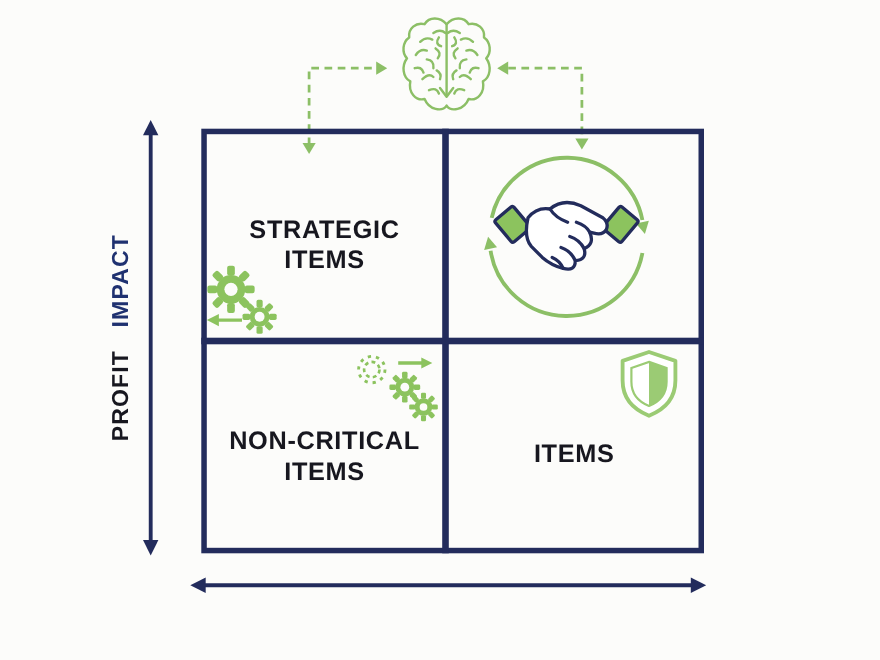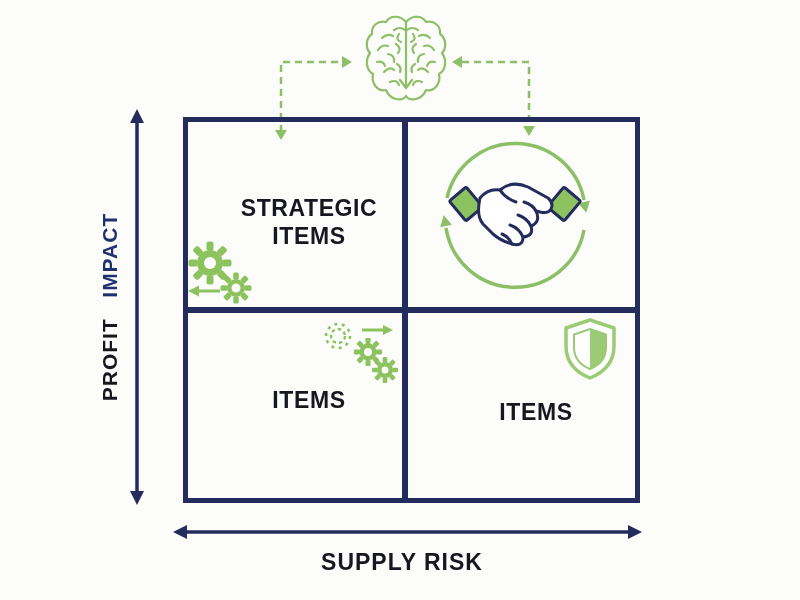--- a/index.html
+++ b/index.html
@@ -11,21 +11,21 @@
   
   .matrix{
     position:absolute;left:183px;top:117px;width:457px;height:386px;
     border:5px solid #232c5c;box-sizing:border-box;z-index:2;
   }
   .div-v{position:absolute;left:402px;top:117px;width:6px;height:386px;background:#232c5c;z-index:2;}
   .div-h{position:absolute;left:183px;top:307px;width:457px;height:6px;background:#232c5c;z-index:2;}
   
   .q-label{
     position:absolute;z-index:3;text-align:center;font-weight:700;
-    font-size:23px;line-height:28px;letter-spacing:.6px;color:#17171f;padding-left:14px;
+    font-size:23px;line-height:28px;letter-spacing:.6px;color:#17171f;
   }
   .q-strategic{left:188px;top:194px;width:214px;}
   .q-noncritical{left:188px;top:386px;width:214px;}
   .q-bottleneck{left:408px;top:398px;width:228px;}
   .blue-word{color:#1f3170;}
   
   .supply-risk{
     position:absolute;left:172px;top:549px;width:460px;z-index:3;text-align:center;
     font-weight:700;font-size:23px;letter-spacing:1px;color:#17171f;
   }
@@ -67,20 +67,21 @@
 
   <div class="matrix"></div>
   <div class="div-v"></div>
   <div class="div-h"></div>
 
   <div class="q-label q-strategic">
     <div>STRATEGIC</div>
     <div>ITEMS</div>
   </div>
   <div class="q-label q-noncritical">
+    <div>NON-CRITICAL</div>
     <div>ITEMS</div>
   </div>
   <div class="q-label q-bottleneck">
     <div>ITEMS</div>
   </div>
 
   <svg class="layer-over" style="left:186px;top:240px" width="72" height="66" viewBox="0 0 72 66">
     <g transform="translate(24,23)" fill="#8cc35e">
       <rect x="-3.5" y="-21.5" width="7" height="9" rx="2"></rect>
       <rect x="-3.5" y="-21.5" width="7" height="9" rx="2" transform="rotate(45)"></rect>
@@ -169,15 +170,14 @@
     <span>PROFIT</span>
     <span>&nbsp;</span>
     <span class="blue-word">IMPACT</span>
   </div>
 
   <svg class="layer-over" style="left:170px;top:520px" width="478" height="24" viewBox="0 0 478 24" fill="#232c5c">
     <line x1="15" y1="12" x2="460" y2="12" stroke="#232c5c" stroke-width="3.5"></line>
     <polygon points="3,12 17,5 17,19"></polygon>
     <polygon points="472,12 458,5 458,19"></polygon>
   </svg>
-  <div class="supply-risk">SUPPLY RISK</div>
 
 </div>
 
 </body></html>

